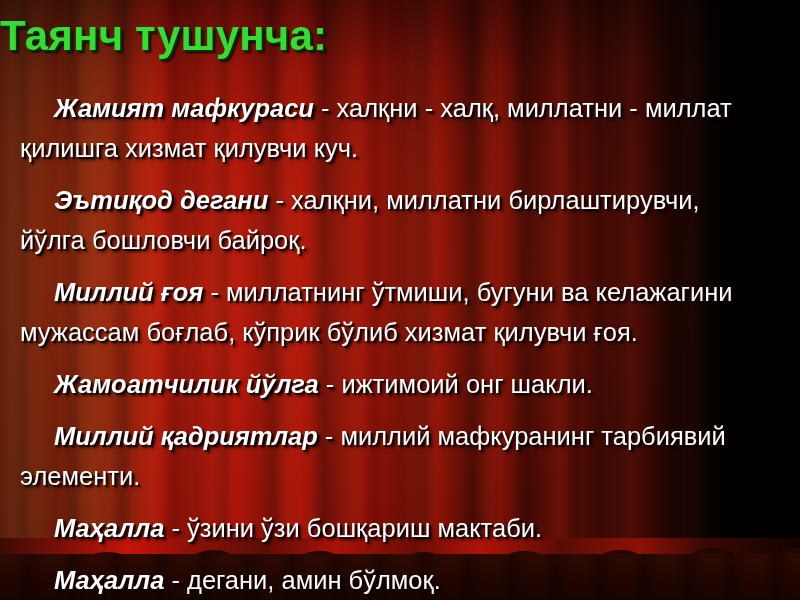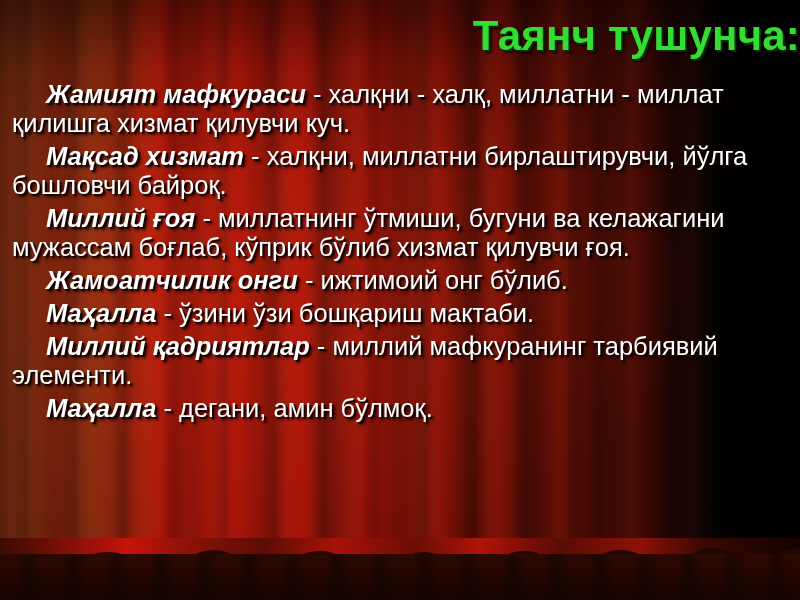--- a/index.html
+++ b/index.html
@@ -135,44 +135,44 @@
     position: absolute;
     inset: 0;
     padding: 0;
   }
 
   .slide-title {
     position: absolute;
     top: 12px;
     left: 0;
     width: 800px;
-    text-align: right;
+    text-align: left;
     font-size: 42px;
     font-weight: bold;
     letter-spacing: 0.2px;
     color: #33dd33;
     text-shadow:
       2px 2px 0 #0b2a08,
       3px 3px 2px rgba(0,0,0,0.85);
     white-space: nowrap;
   }
 
   .body-block {
     position: absolute;
     top: 76px;
     left: 8px;
     width: 744px;
   }
 
   .para {
-    margin: 4px;
+    margin: 12px;
     padding: 0;
     text-indent: 34px;
     font-size: 25.5px;
-    line-height: 29px;
+    line-height: 40px;
     color: #ffffff;
     text-shadow:
       2px 2px 0 rgba(20,3,1,0.92),
       3px 3px 3px rgba(0,0,0,0.8);
     white-space: normal;
   }
 
   .term {
     font-weight: bold;
     font-style: italic;
@@ -252,29 +252,29 @@
   <div class="valance"></div>
 
   <div class="content">
 
     <div class="slide-title">Таянч тушунча:</div>
 
     <div class="body-block">
 
       <p class="para"><span class="term">Жамият мафкураси</span><span class="def"> - </span><span class="def">халқни - халқ, миллатни - миллат қилишга хизмат қилувчи куч.</span></p>
 
-      <p class="para"><span class="term">Мақсад хизмат</span><span class="def"> - </span><span class="def">халқни, миллатни бирлаштирувчи, йўлга бошловчи байроқ.</span></p>
+      <p class="para"><span class="term">Эътиқод дегани</span><span class="def"> - </span><span class="def">халқни, миллатни бирлаштирувчи, йўлга бошловчи байроқ.</span></p>
 
 
 
       <p class="para"><span class="term">Миллий ғоя</span><span class="def"> - </span><span class="def">миллатнинг ўтмиши, бугуни ва келажагини мужассам боғлаб, кўприк бўлиб хизмат қилувчи ғоя.</span></p>
 
-      <p class="para"><span class="term">Жамоатчилик онги</span><span class="def"> - </span><span class="def">ижтимоий онг бўлиб.</span></p>
+      <p class="para"><span class="term">Жамоатчилик йўлга</span><span class="def"> - </span><span class="def">ижтимоий онг шакли.</span></p>
+
+      <p class="para"><span class="term">Миллий қадриятлар</span><span class="def"> - </span><span class="def">миллий мафкуранинг тарбиявий элементи.</span></p>
 
       <p class="para"><span class="term">Маҳалла</span><span class="def"> - </span><span class="def">ўзини ўзи бошқариш мактаби.</span></p>
-
-      <p class="para"><span class="term">Миллий қадриятлар</span><span class="def"> - </span><span class="def">миллий мафкуранинг тарбиявий элементи.</span></p>
 
       <p class="para"><span class="term">Маҳалла</span><span class="def"> - </span><span class="def">дегани, амин бўлмоқ.</span></p>
 
     </div>
   </div>
 </div>
 
 </body></html>

